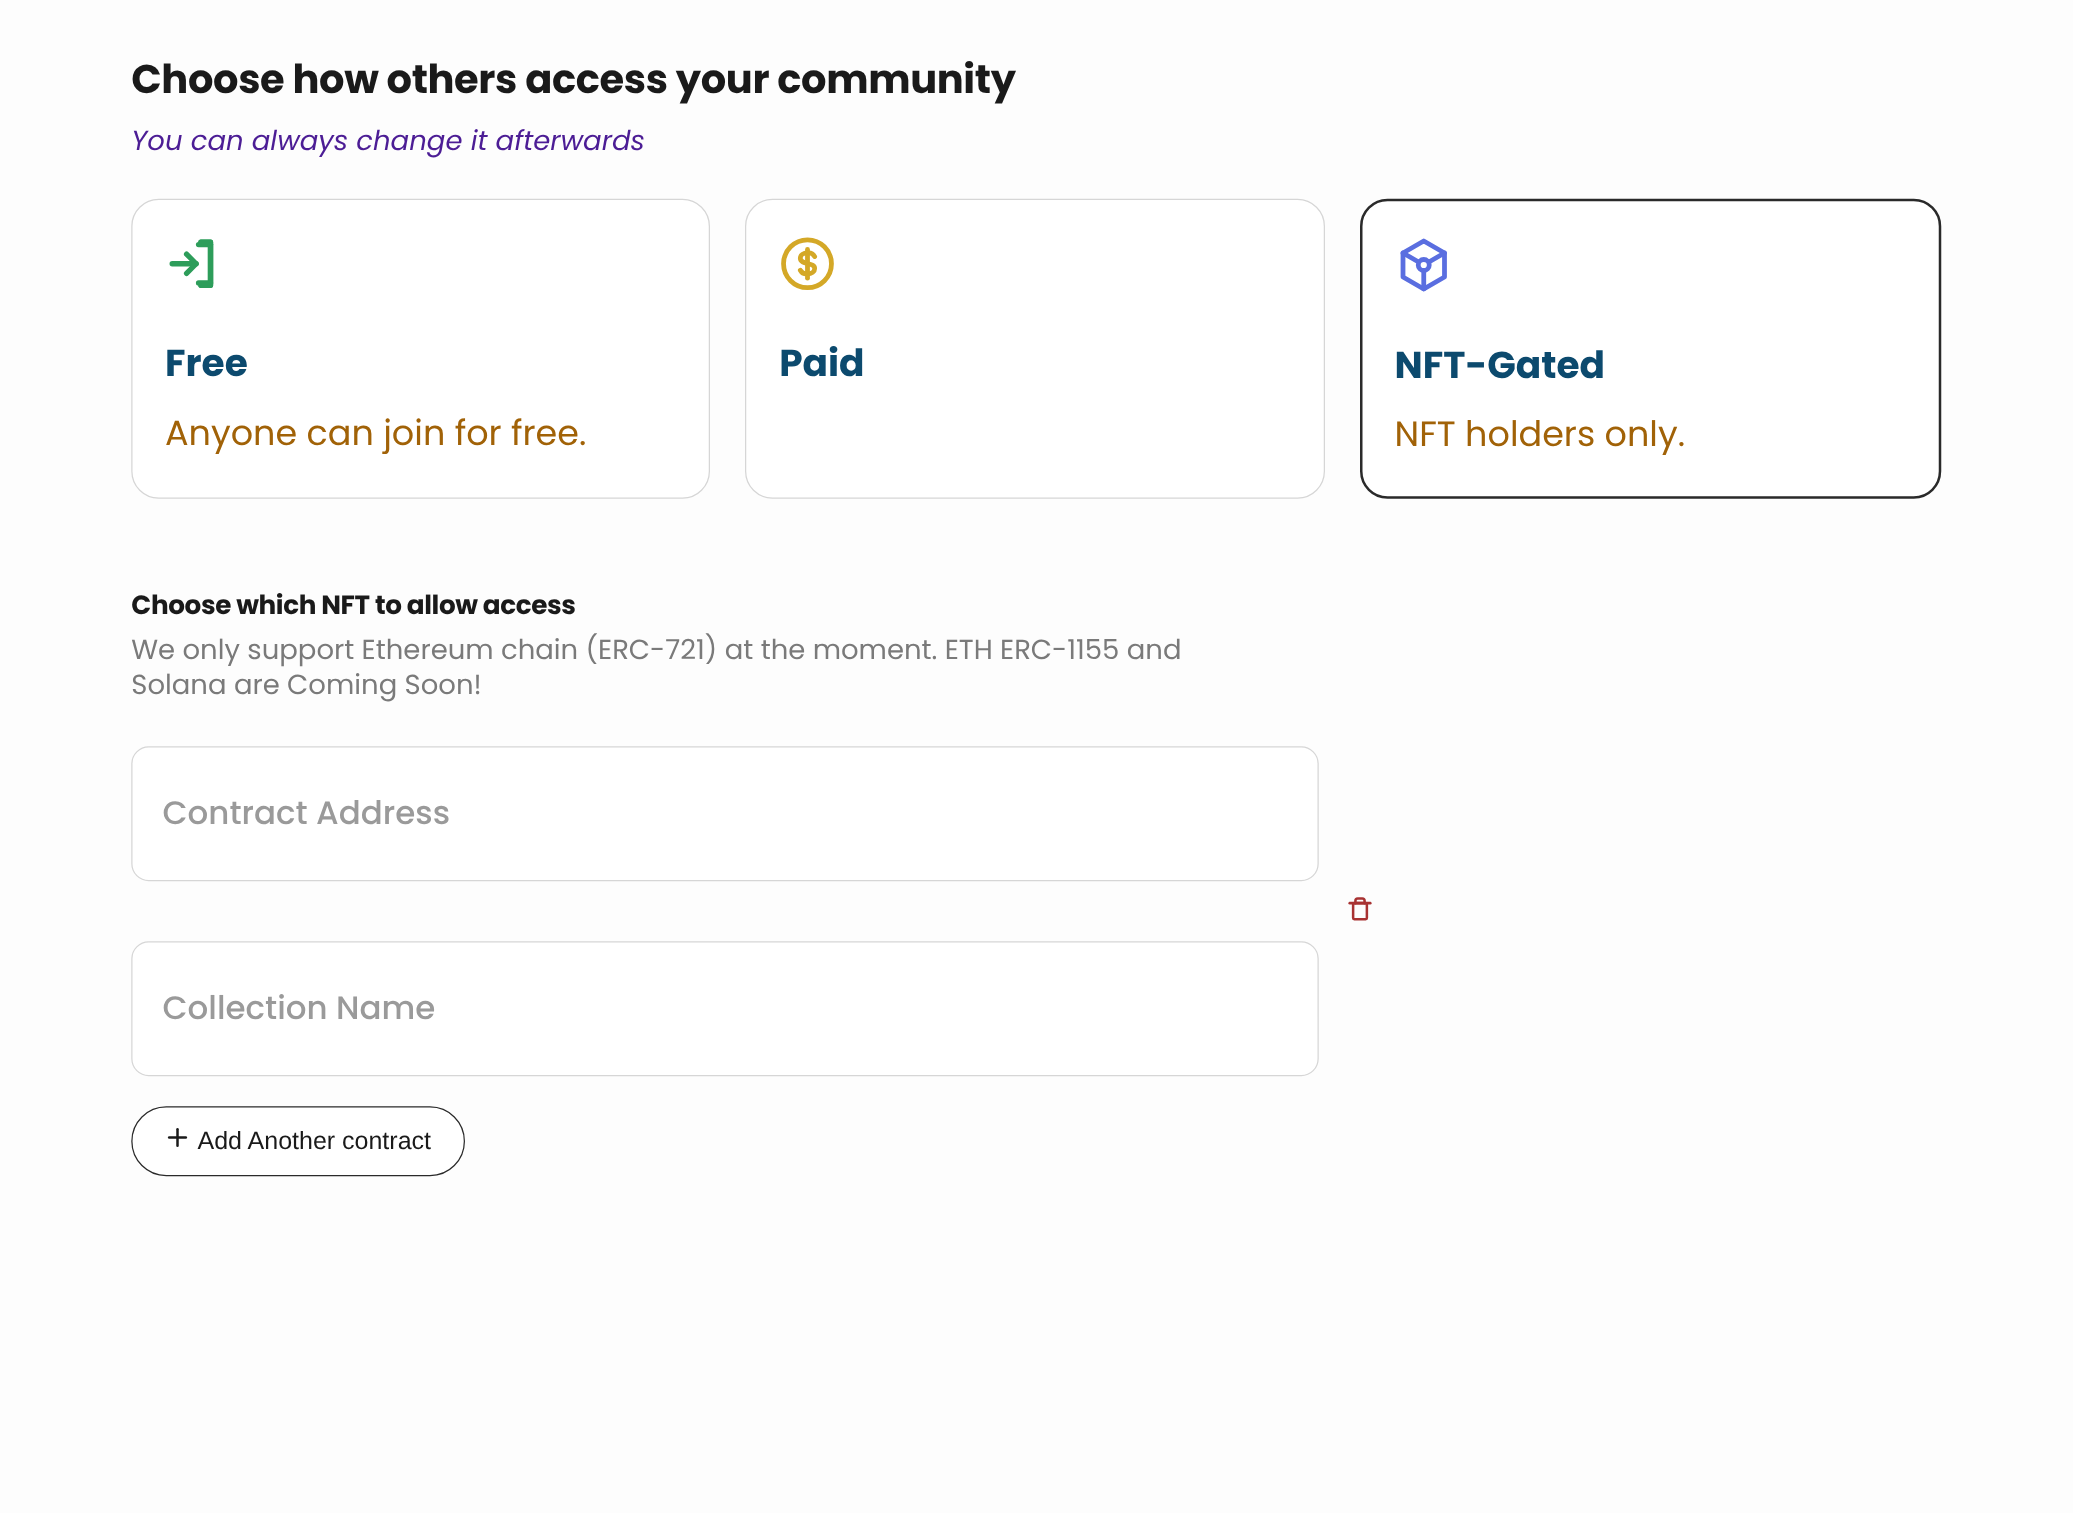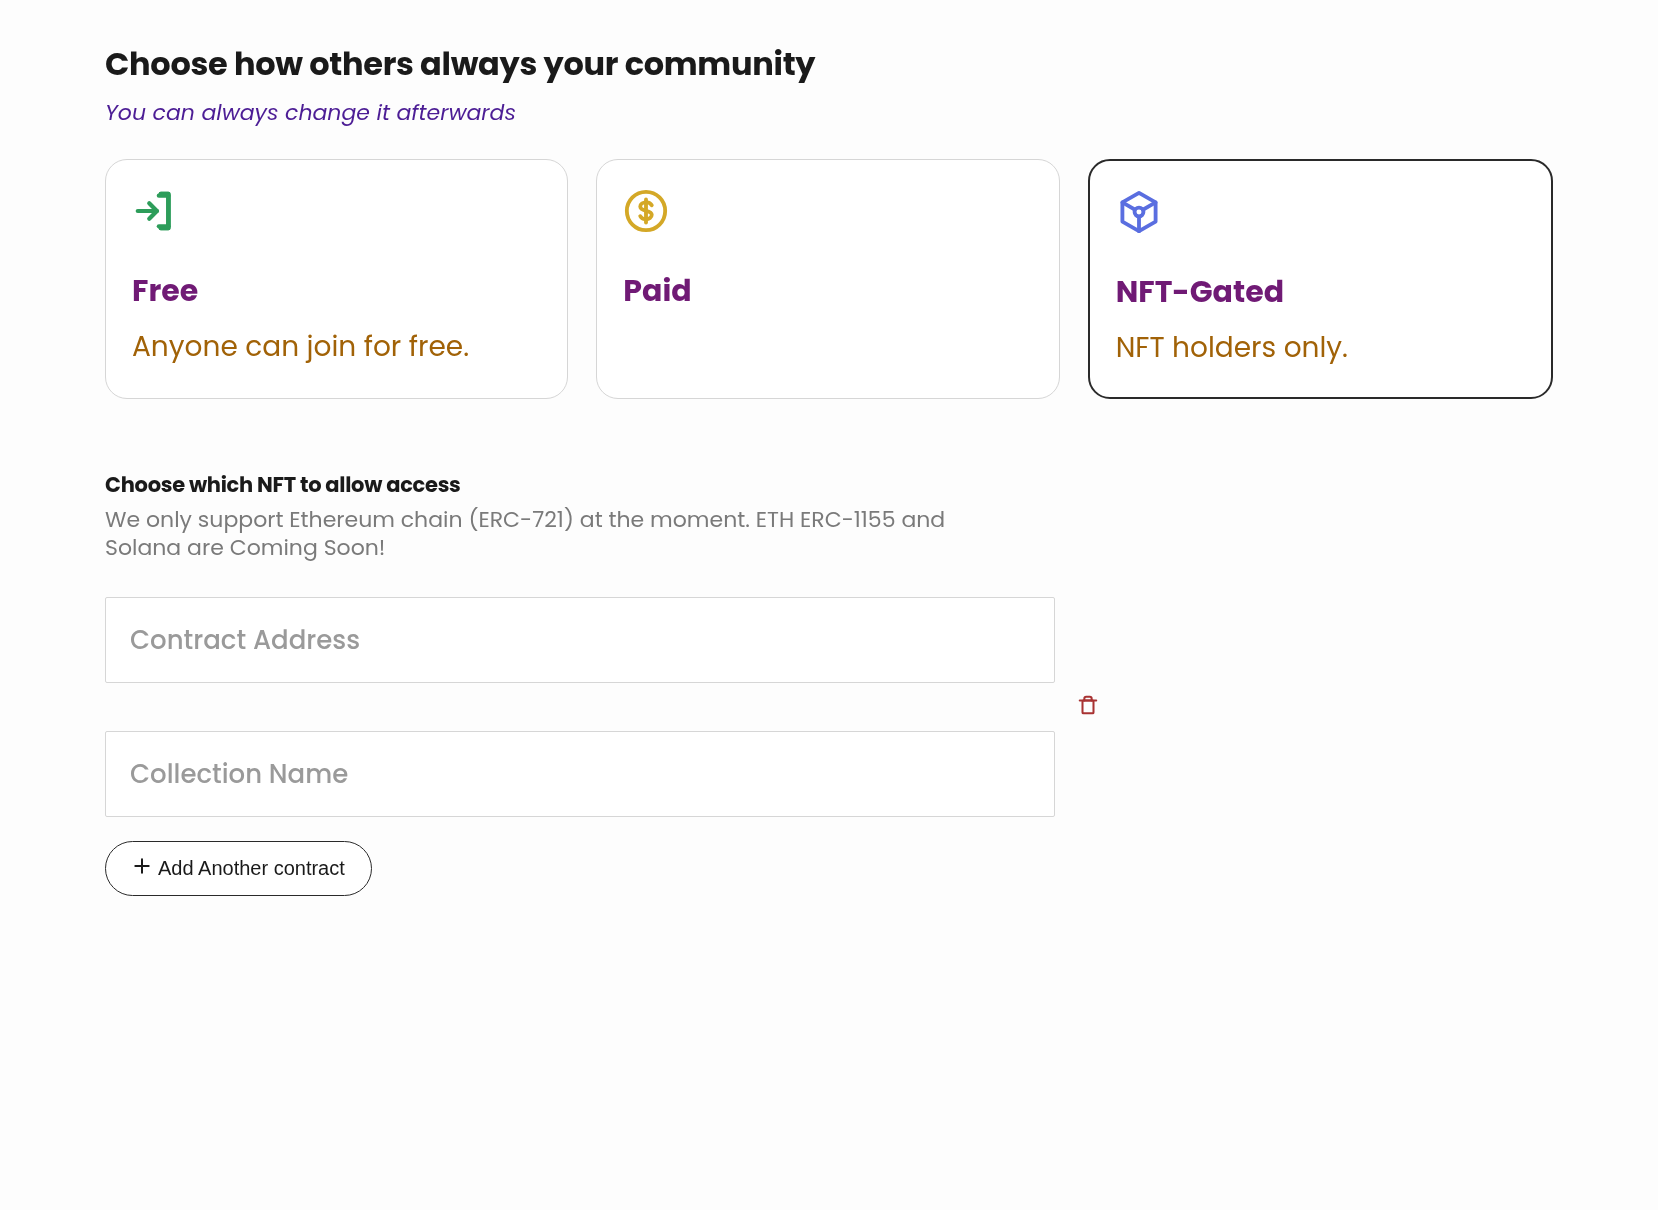--- a/index.html
+++ b/index.html
@@ -46,21 +46,21 @@
       width: 46px;
       height: 46px;
       margin-bottom: 34px;
       display: flex;
       align-items: center;
       justify-content: center;
     }
     .option-title {
       font-size: 30px;
       font-weight: 700;
-      color: #701a75;
+      color: #0c4a6e;
       margin-bottom: 12px;
     }
     .option-desc {
       font-size: 28px;
       color: #a16207;
       font-weight: 400;
     }
     .nft-section-title {
       font-size: 21px;
       font-weight: 700;
@@ -75,23 +75,23 @@
       margin-bottom: 36px;
       max-width: 920px;
       line-height: 1.25;
     }
     .contract-group {
       position: relative;
       width: 950px;
     }
     .text-input {
       width: 100%;
-      height: 86px;
+      height: 108px;
       border: 1.5px solid #d6d6d6;
-      border-radius: 2px;
+      border-radius: 14px;
       padding: 0 24px;
       font-size: 26px;
       color: #333;
       background: #fff;
       font-family: inherit;
     }
     .text-input::placeholder {
       color: #9a9a9a;
       font-weight: 500;
     }
@@ -127,21 +127,21 @@
       font-weight: 400;
     }
     .add-contract-btn svg { flex-shrink: 0; }
   </style>
 </head>
 <body>
 
 
 
 
-<h1 class="section-title">Choose how others always your community</h1>
+<h1 class="section-title">Choose how others access your community</h1>
 <p class="section-subtitle">You can always change it afterwards</p>
 
 <div class="access-options">
 
   <div class="option-card">
     <div class="option-icon">
       <svg width="46" height="46" viewBox="0 0 24 24" fill="none" stroke="#2D9D5A" stroke-width="2.2" stroke-linecap="round" stroke-linejoin="round">
         <path d="M15 3h4a2 2 0 0 1 0 0v18a0 0 0 0 1 0 0h-4"></path>
         <path d="M15 3h4v18h-4" stroke="#2D9D5A"></path>
         <polyline points="10 17 15 12 10 7" stroke="#2D9D5A" fill="none" stroke-width="0"></polyline>

